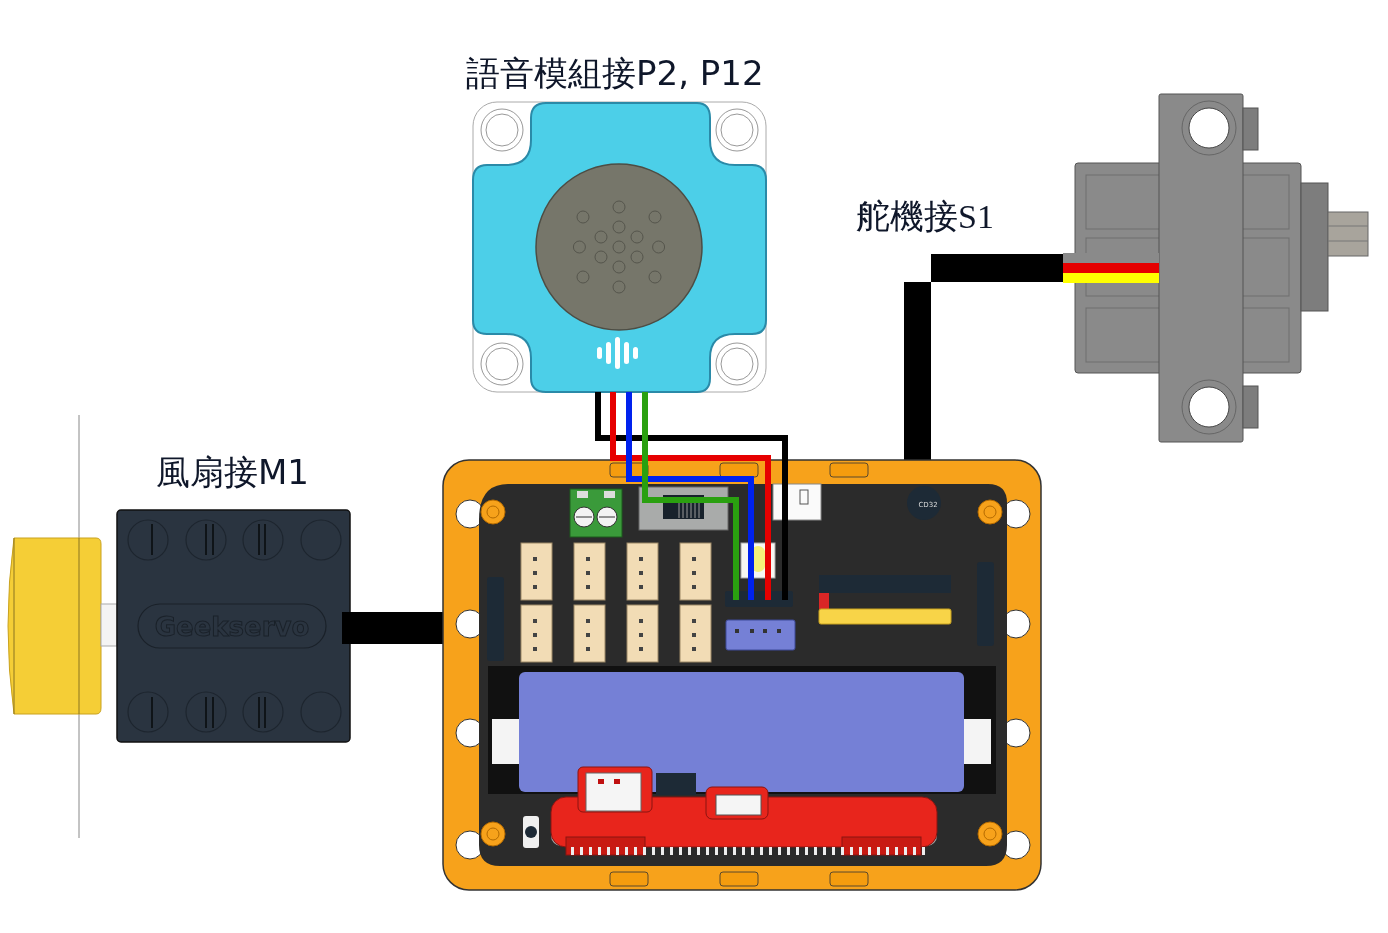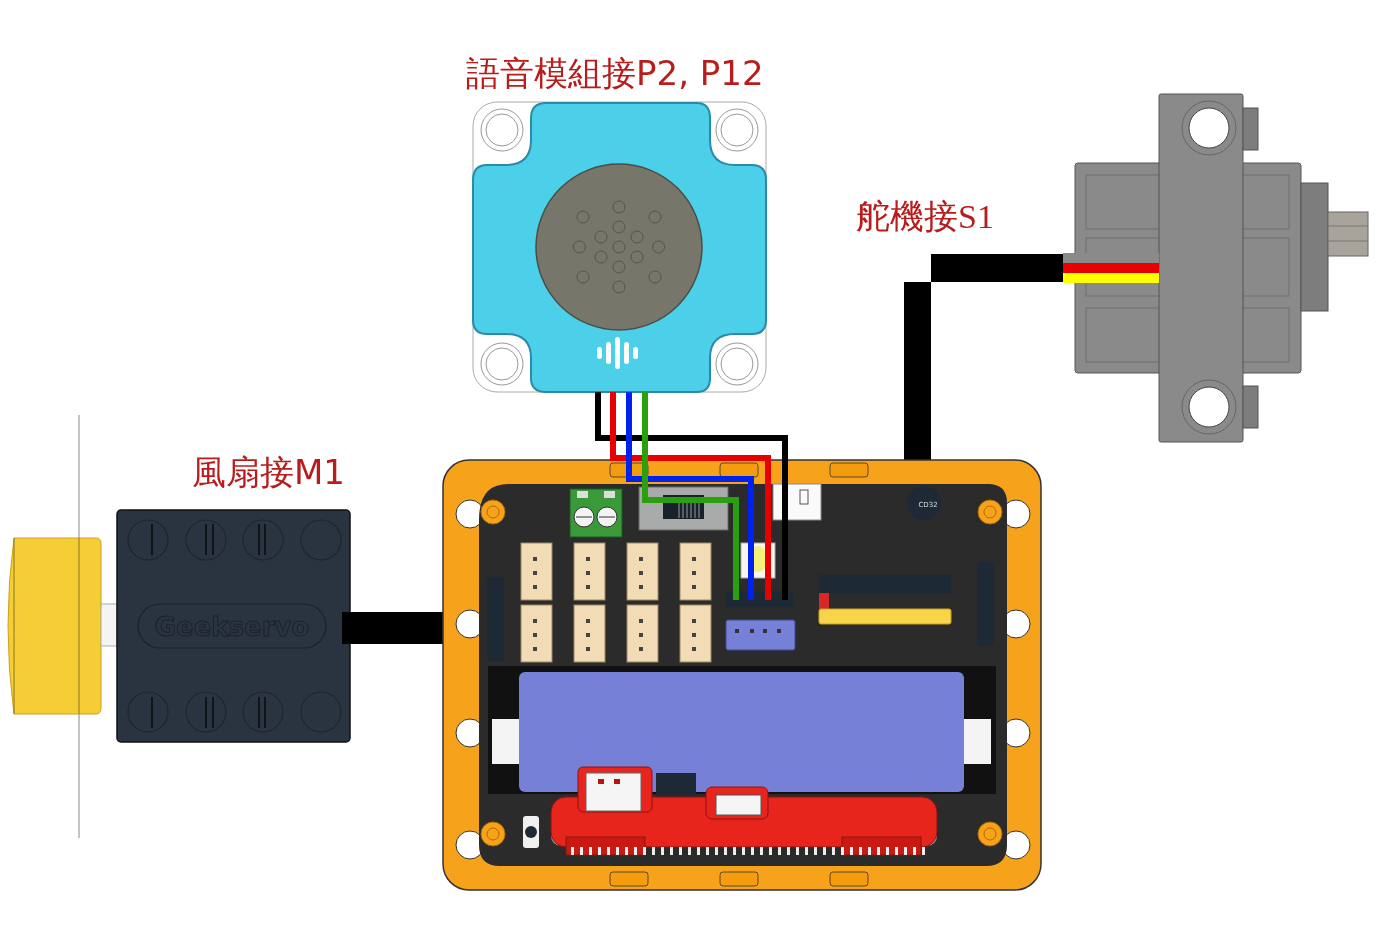--- a/index.html
+++ b/index.html
@@ -1,25 +1,25 @@
 <!DOCTYPE html>
 <html><head>
 <meta charset="utf-8">
 <style>
   html, body { margin:0; padding:0; background:#ffffff; }
   body { width:1388px; height:933px; position:relative; overflow:hidden; font-family:"DejaVu Sans", sans-serif; }
-  .label { position:absolute; color:#b91c1c; font-size:34px; white-space:nowrap; line-height:1; }
+  .label { position:absolute; color:#0f172a; font-size:34px; white-space:nowrap; line-height:1; }
   #stage { position:absolute; left:0; top:0; }
 </style>
 </head>
 <body>
 
 <div class="label" style="left:466px; top:56px;">語音模組接P2, P12</div>
 <div class="label" style="left:856px; top:200px;font-family:Liberation Serif, serif;">舵機接S1</div>
-<div class="label" style="left:156px; top:455px;margin-left:36px;">風扇接M1</div>
+<div class="label" style="left:156px; top:455px;">風扇接M1</div>
 
 <svg id="stage" width="1388" height="933" viewBox="0 0 1388 933" xmlns="http://www.w3.org/2000/svg">
 
   <g>
     <line x1="79" y1="415" x2="79" y2="838" stroke="#888" stroke-width="1"></line>
     <g>
       <path d="M14,538 L96,538 Q101,538 101,544 L101,708 Q101,714 96,714 L14,714 Q2,626 14,538 Z" fill="#f5ce36" stroke="#c9a21f" stroke-width="1"></path>
       <line x1="14" y1="538" x2="14" y2="714" stroke="#8b7420" stroke-width="1"></line>
       <line x1="79" y1="538" x2="79" y2="714" stroke="#8b7420" stroke-width="1"></line>
     </g>

